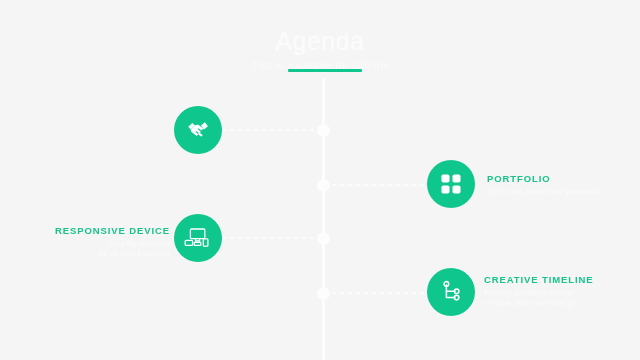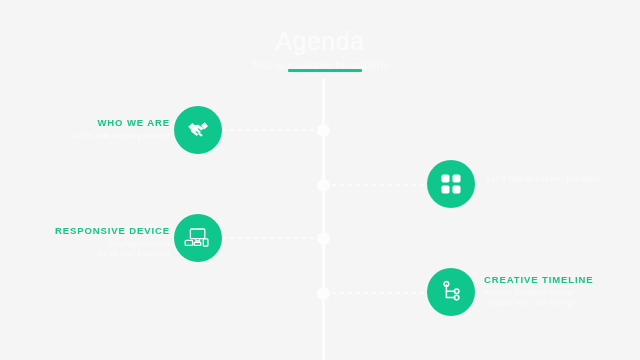--- a/index.html
+++ b/index.html
@@ -152,38 +152,35 @@
           <path d="M3.2 9.8 L7.4 5.9 L10.0 8.6 L5.8 12.5 Z" opacity="0.95"></path>
           <path d="M15.9 8.4 L19.9 5.2 L23.0 9.2 L19.0 12.4 Z" opacity="0.95"></path>
           <path d="M10.2 8.3 C11.3 7.5 12.6 7.4 13.7 8.1 L18.3 11.4 L16.6 13.5 L13.3 11.2
                    L12.5 12.1 L15.9 14.7 L14.4 16.6 L11.1 14.1 L10.4 15.0 L13.2 17.1
                    L11.8 18.9 L6.6 14.9 C5.7 14.2 5.6 13.0 6.3 12.2 Z"></path>
           <rect x="13.1" y="16.6" width="4.6" height="2.1" rx="1.0" transform="rotate(37 15.4 17.6)"></rect>
         </g>
       </svg>
     </span>
   </div>
-  <div class="item-text right-align" style="left:20px; top:116px;">
-    <div class="item-title">WHO WE ARE</div>
-    <div class="item-desc">Let's talk about yourself</div>
-  </div>
 
   <div class="bubble" style="left:427px; top:160px;">
     <span>
       <svg width="22" height="22" viewBox="0 0 22 22">
         <g fill="#ffffff">
           <rect x="1.5" y="1.5" width="8" height="8" rx="1.8"></rect>
           <rect x="12.5" y="1.5" width="8" height="8" rx="1.8"></rect>
           <rect x="1.5" y="12.5" width="8" height="8" rx="1.8"></rect>
           <rect x="12.5" y="12.5" width="8" height="8" rx="1.8"></rect>
         </g>
       </svg>
     </span>
   </div>
   <div class="item-text left-align" style="left:487px; top:172px;">
+    <div class="item-title">PORTFOLIO</div>
     <div class="item-desc">Let's talk about our portfolio</div>
   </div>
 
   <div class="bubble" style="left:174px; top:214px;">
     <span>
       <svg width="28" height="24" viewBox="0 0 28 24">
         <g fill="none" stroke="#ffffff" stroke-width="1.3">
           <rect x="6.4" y="3.0" width="14.4" height="9.6" rx="1.0"></rect>
           <path d="M11.6 12.6 L11.6 15.0 L15.6 15.0 L15.6 12.6"></path>
           <rect x="1.2" y="14.3" width="7.4" height="5.0" rx="0.9"></rect>

